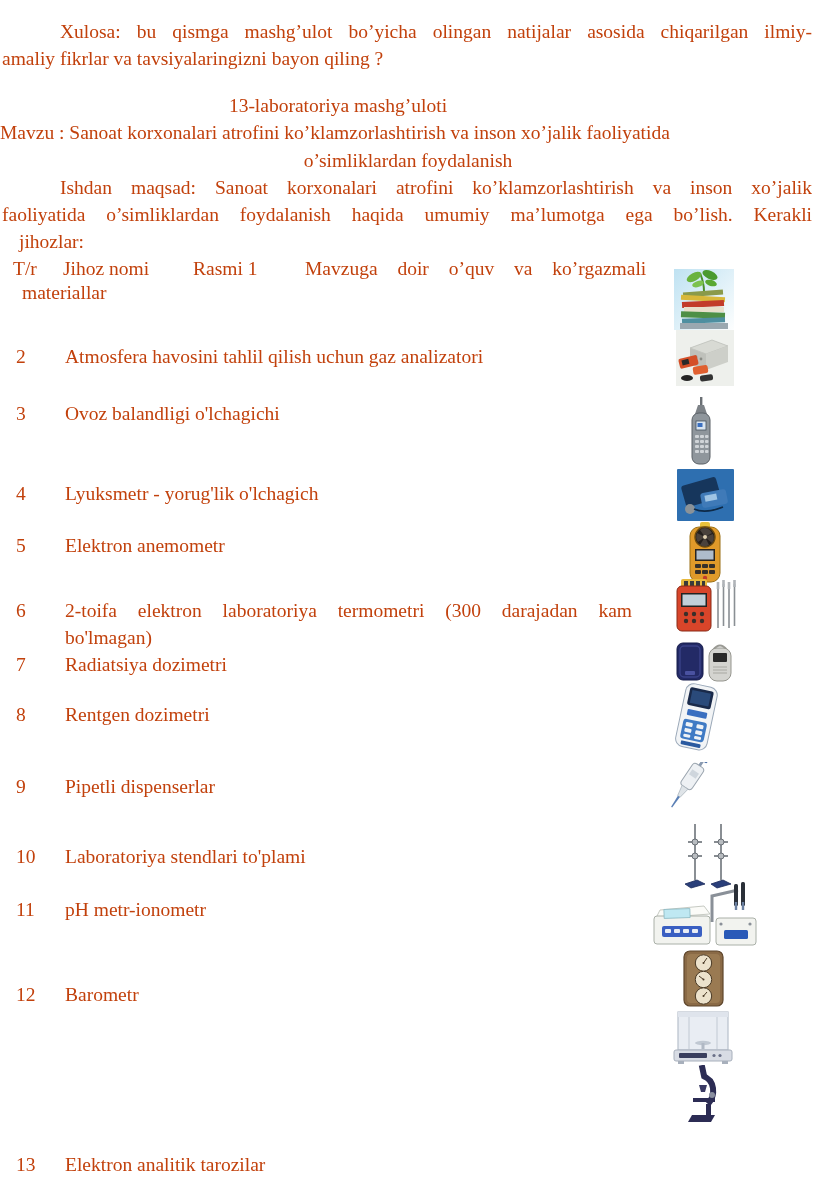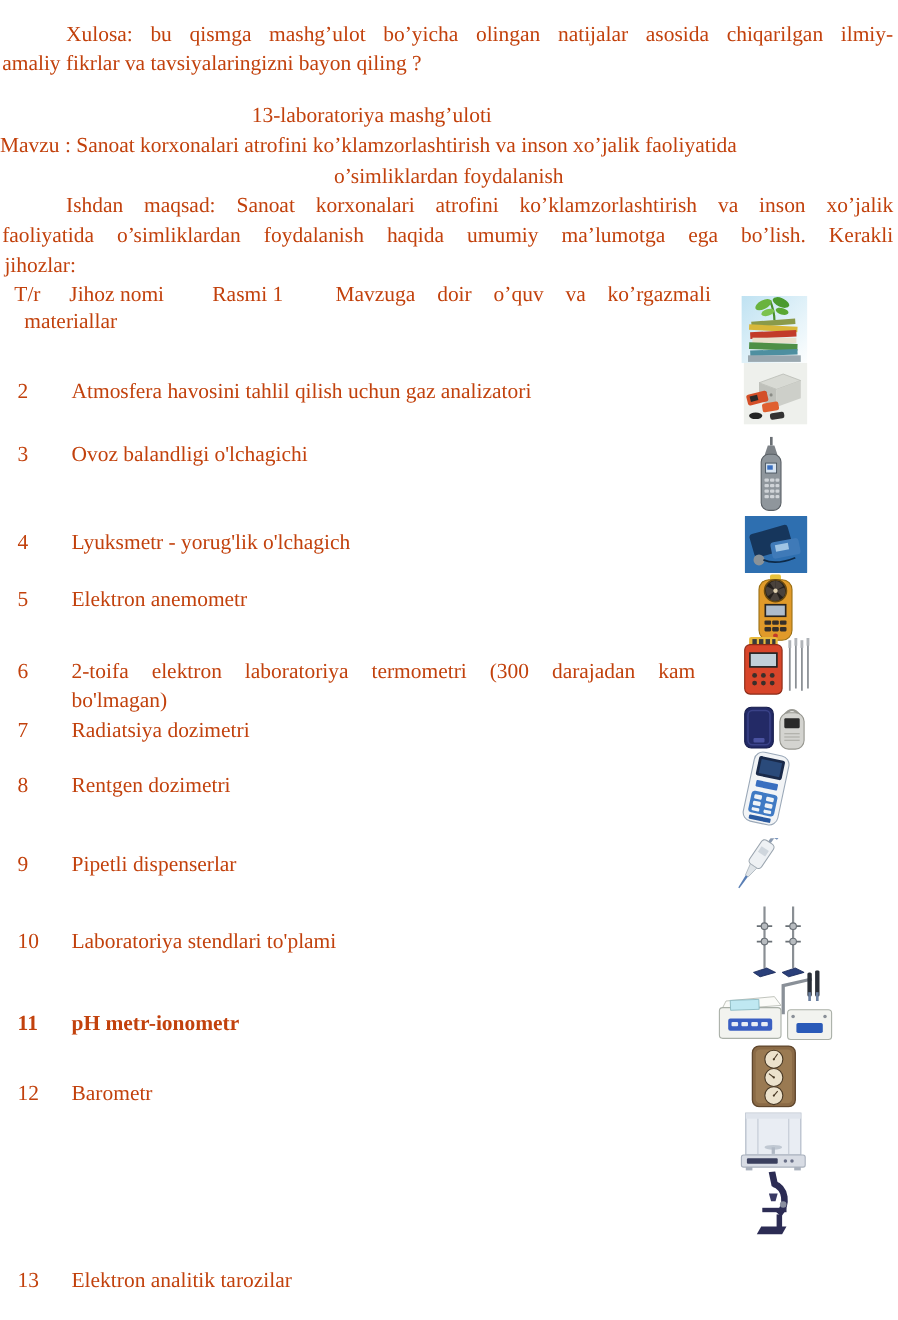--- a/index.html
+++ b/index.html
@@ -32,21 +32,21 @@
 
   <div class="block just" style="top:7px;left:2px;width:810px;text-indent:58px;">Xulosa: bu qismga mashg’ulot bo’yicha olingan natijalar asosida chiqarilgan ilmiy-</div>
   <div class="line" style="top:34px;left:2px;">amaliy fikrlar va tavsiyalaringizni bayon qiling ?</div>
 
   <div class="block center" style="top:81px;left:0;width:676px;">13-laboratoriya mashg’uloti</div>
   <div class="block center" style="top:108px;left:0;width:668px;">Mavzu : Sanoat korxonalari atrofini ko’klamzorlashtirish va inson xo’jalik faoliyatida</div>
   <div class="block center" style="top:136px;left:0;width:816px;font-family:Liberation Serif, serif;">o’simliklardan foydalanish</div>
 
   <div class="block just" style="top:163px;left:2px;width:810px;text-indent:58px;">Ishdan maqsad: Sanoat korxonalari atrofini ko’klamzorlashtirish va inson xo’jalik</div>
   <div class="block just" style="top:190px;left:2px;width:810px;">faoliyatida o’simliklardan foydalanish haqida umumiy ma’lumotga ega bo’lish. Kerakli</div>
-  <div class="line" style="top:217px;left:4px;">jihozlar:</div>
+  <div class="line" style="top:217px;left:19px;">jihozlar:</div>
 
   <div class="block" style="top:244px;left:0;width:816px;height:27px;">
     <span class="hspan" style="left:13px;">T/r</span>
     <span class="hspan" style="left:63px;">Jihoz nomi</span>
     <span class="hspan" style="left:193px;">Rasmi 1</span>
     <span class="hspan" style="left:305px;word-spacing:15px;">Mavzuga doir o’quv va ko’rgazmali</span>
   </div>
   <div class="line" style="top:268px;left:22px;">materiallar</div>
 
   <div class="row" style="top:332px;">
@@ -81,21 +81,21 @@
     <span class="nm">Rentgen dozimetri</span>
   </div>
   <div class="row" style="top:762px;">
     <span class="num">9</span>
     <span class="nm">Pipetli dispenserlar</span>
   </div>
   <div class="row" style="top:832px;">
     <span class="num">10</span>
     <span class="nm">Laboratoriya stendlari to'plami</span>
   </div>
-  <div class="row" style="top:906px;font-weight:bold;">
+  <div class="row" style="top:885px;">
     <span class="num">11</span>
     <span class="nm">pH metr-ionometr</span>
   </div>
   <div class="row" style="top:970px;">
     <span class="num">12</span>
     <span class="nm">Barometr</span>
   </div>
   <div class="row" style="top:1140px;">
     <span class="num">13</span>
     <span class="nm">Elektron analitik tarozilar</span>

